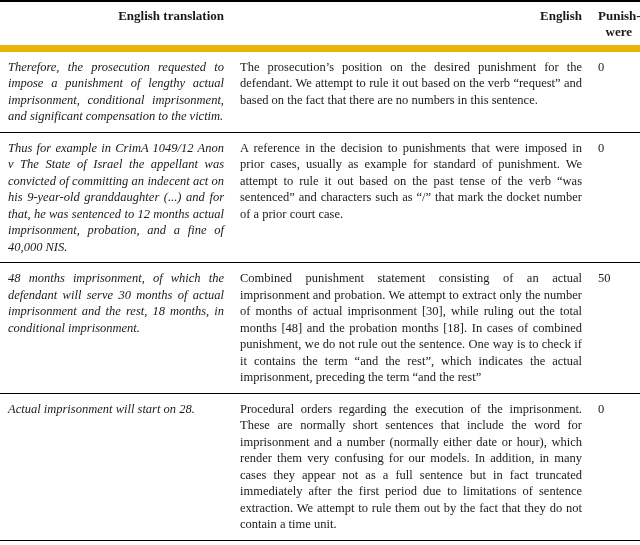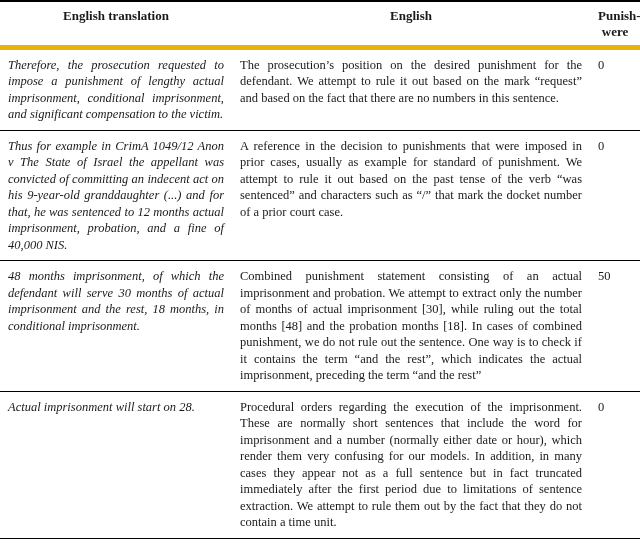--- a/index.html
+++ b/index.html
@@ -19,24 +19,24 @@
     border-top: 2px solid #000;
     border-bottom: 2px solid #000;
     table-layout: fixed;
   }
   .paper-table col.c1 { width: 232px; }
   .paper-table col.c2 { width: 358px; }
   .paper-table col.c3 { width: 50px; }
   .paper-table th {
     font-size: 13px;
     font-weight: bold;
-    text-align: center;
+    text-align: right;
     vertical-align: top;
     padding: 6px 8px 4px 8px;
-    border-bottom: 5px solid #eab308;
+    border-bottom: 7px solid #eab308;
     line-height: 1.25;
   }
   .paper-table td {
     font-size: 12.5px;
     vertical-align: top;
     padding: 7px 8px 7px 8px;
     border-bottom: 1px solid #000;
     line-height: 1.32;
   }
   .paper-table tbody tr:last-child td {
@@ -75,21 +75,21 @@
       </th>
       <th>
         <span class="hdr-line">Punish-</span>
         <span class="hdr-line">were</span>
       </th>
     </tr>
   </thead>
   <tbody>
     <tr>
       <td class="translation">Therefore, the prosecution requested to impose a punishment of lengthy actual imprisonment, conditional imprisonment, and significant compensation to the victim.</td>
-      <td class="comment">The prosecution’s position on the desired punishment for the defendant. We attempt to rule it out based on the mark “request” and based on the fact that there are no numbers in this sentence.</td>
+      <td class="comment">The prosecution’s position on the desired punishment for the defendant. We attempt to rule it out based on the verb “request” and based on the fact that there are no numbers in this sentence.</td>
       <td class="punishment">0</td>
     </tr>
     <tr>
       <td class="translation">Thus for example in CrimA 1049/12 Anon v The State of Israel the appellant was convicted of committing an indecent act on his 9-year-old granddaughter (...) and for that, he was sentenced to 12 months actual imprisonment, probation, and a fine of 40,000 NIS.</td>
       <td class="comment">A reference in the decision to punishments that were imposed in prior cases, usually as example for standard of punishment. We attempt to rule it out based on the past tense of the verb “was sentenced” and characters such as “/” that mark the docket number of a prior court case.</td>
       <td class="punishment">0</td>
     </tr>
     <tr>
       <td class="translation">48 months imprisonment, of which the defendant will serve 30 months of actual imprisonment and the rest, 18 months, in conditional imprisonment.</td>
       <td class="comment">Combined punishment statement consisting of an actual imprisonment and probation. We attempt to extract only the number of months of actual imprisonment [30], while ruling out the total months [48] and the probation months [18]. In cases of combined punishment, we do not rule out the sentence. One way is to check if it contains the term “and the rest”, which indicates the actual imprisonment, preceding the term “and the rest”</td>

